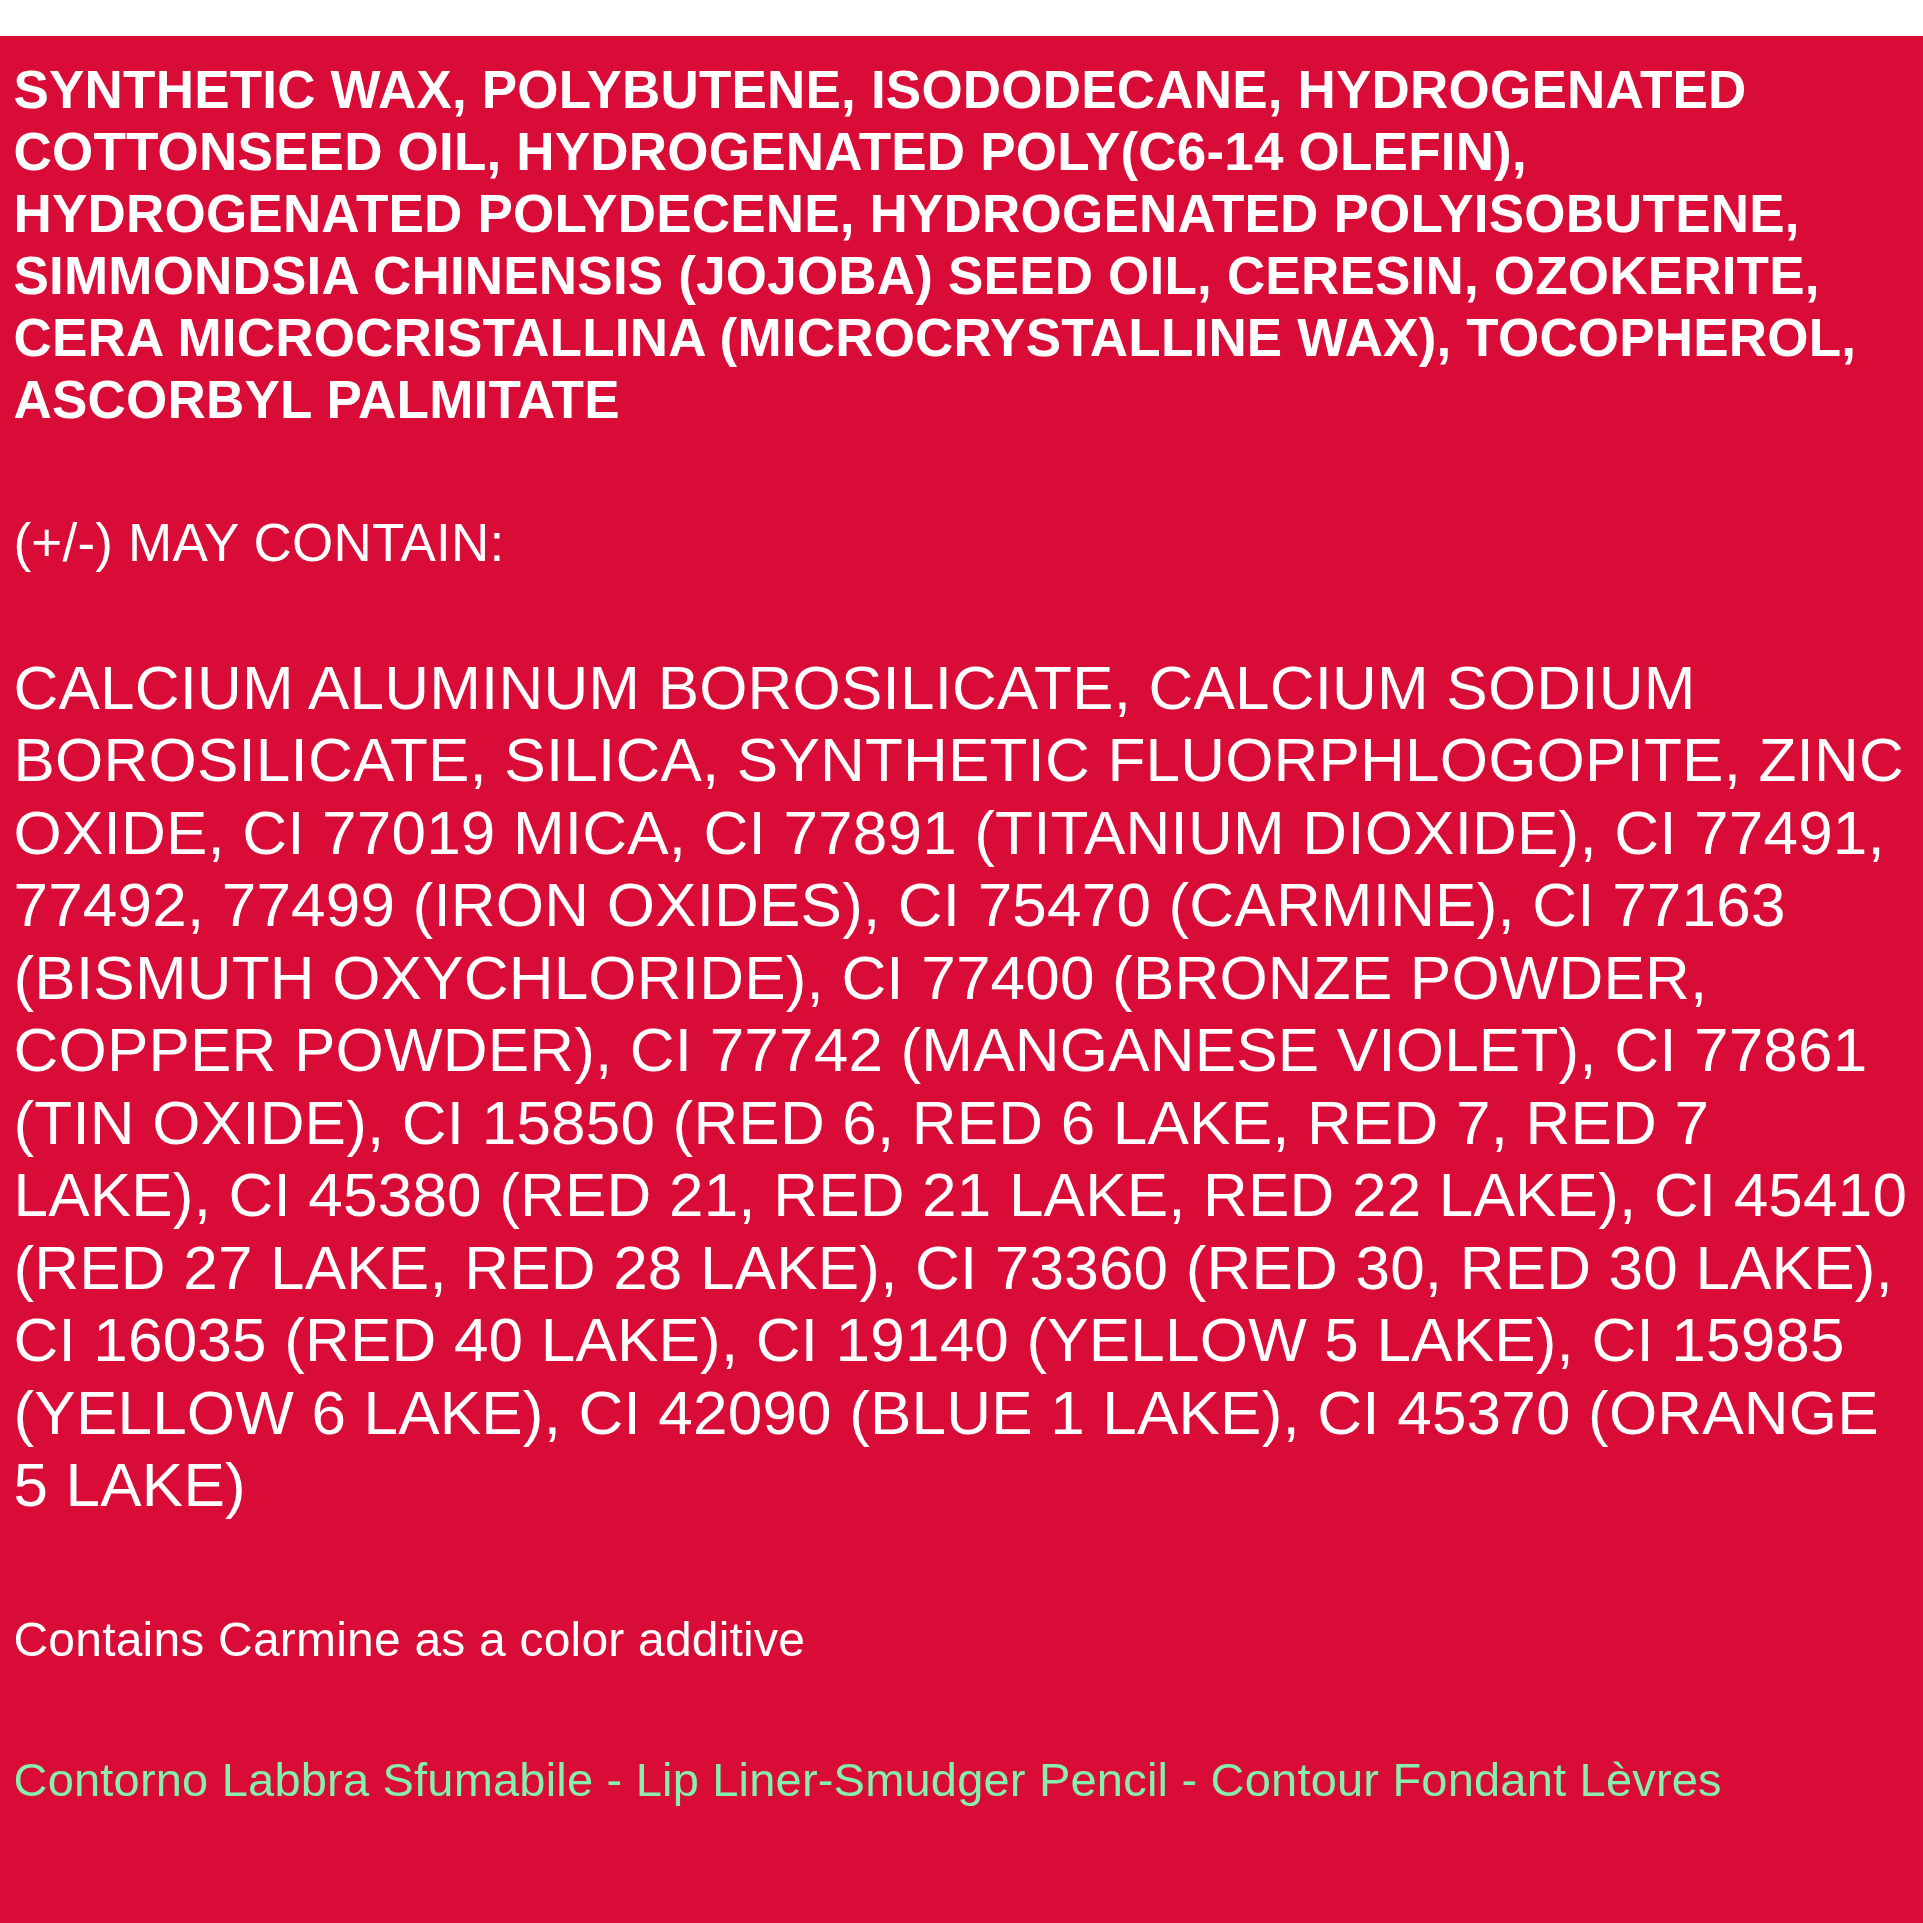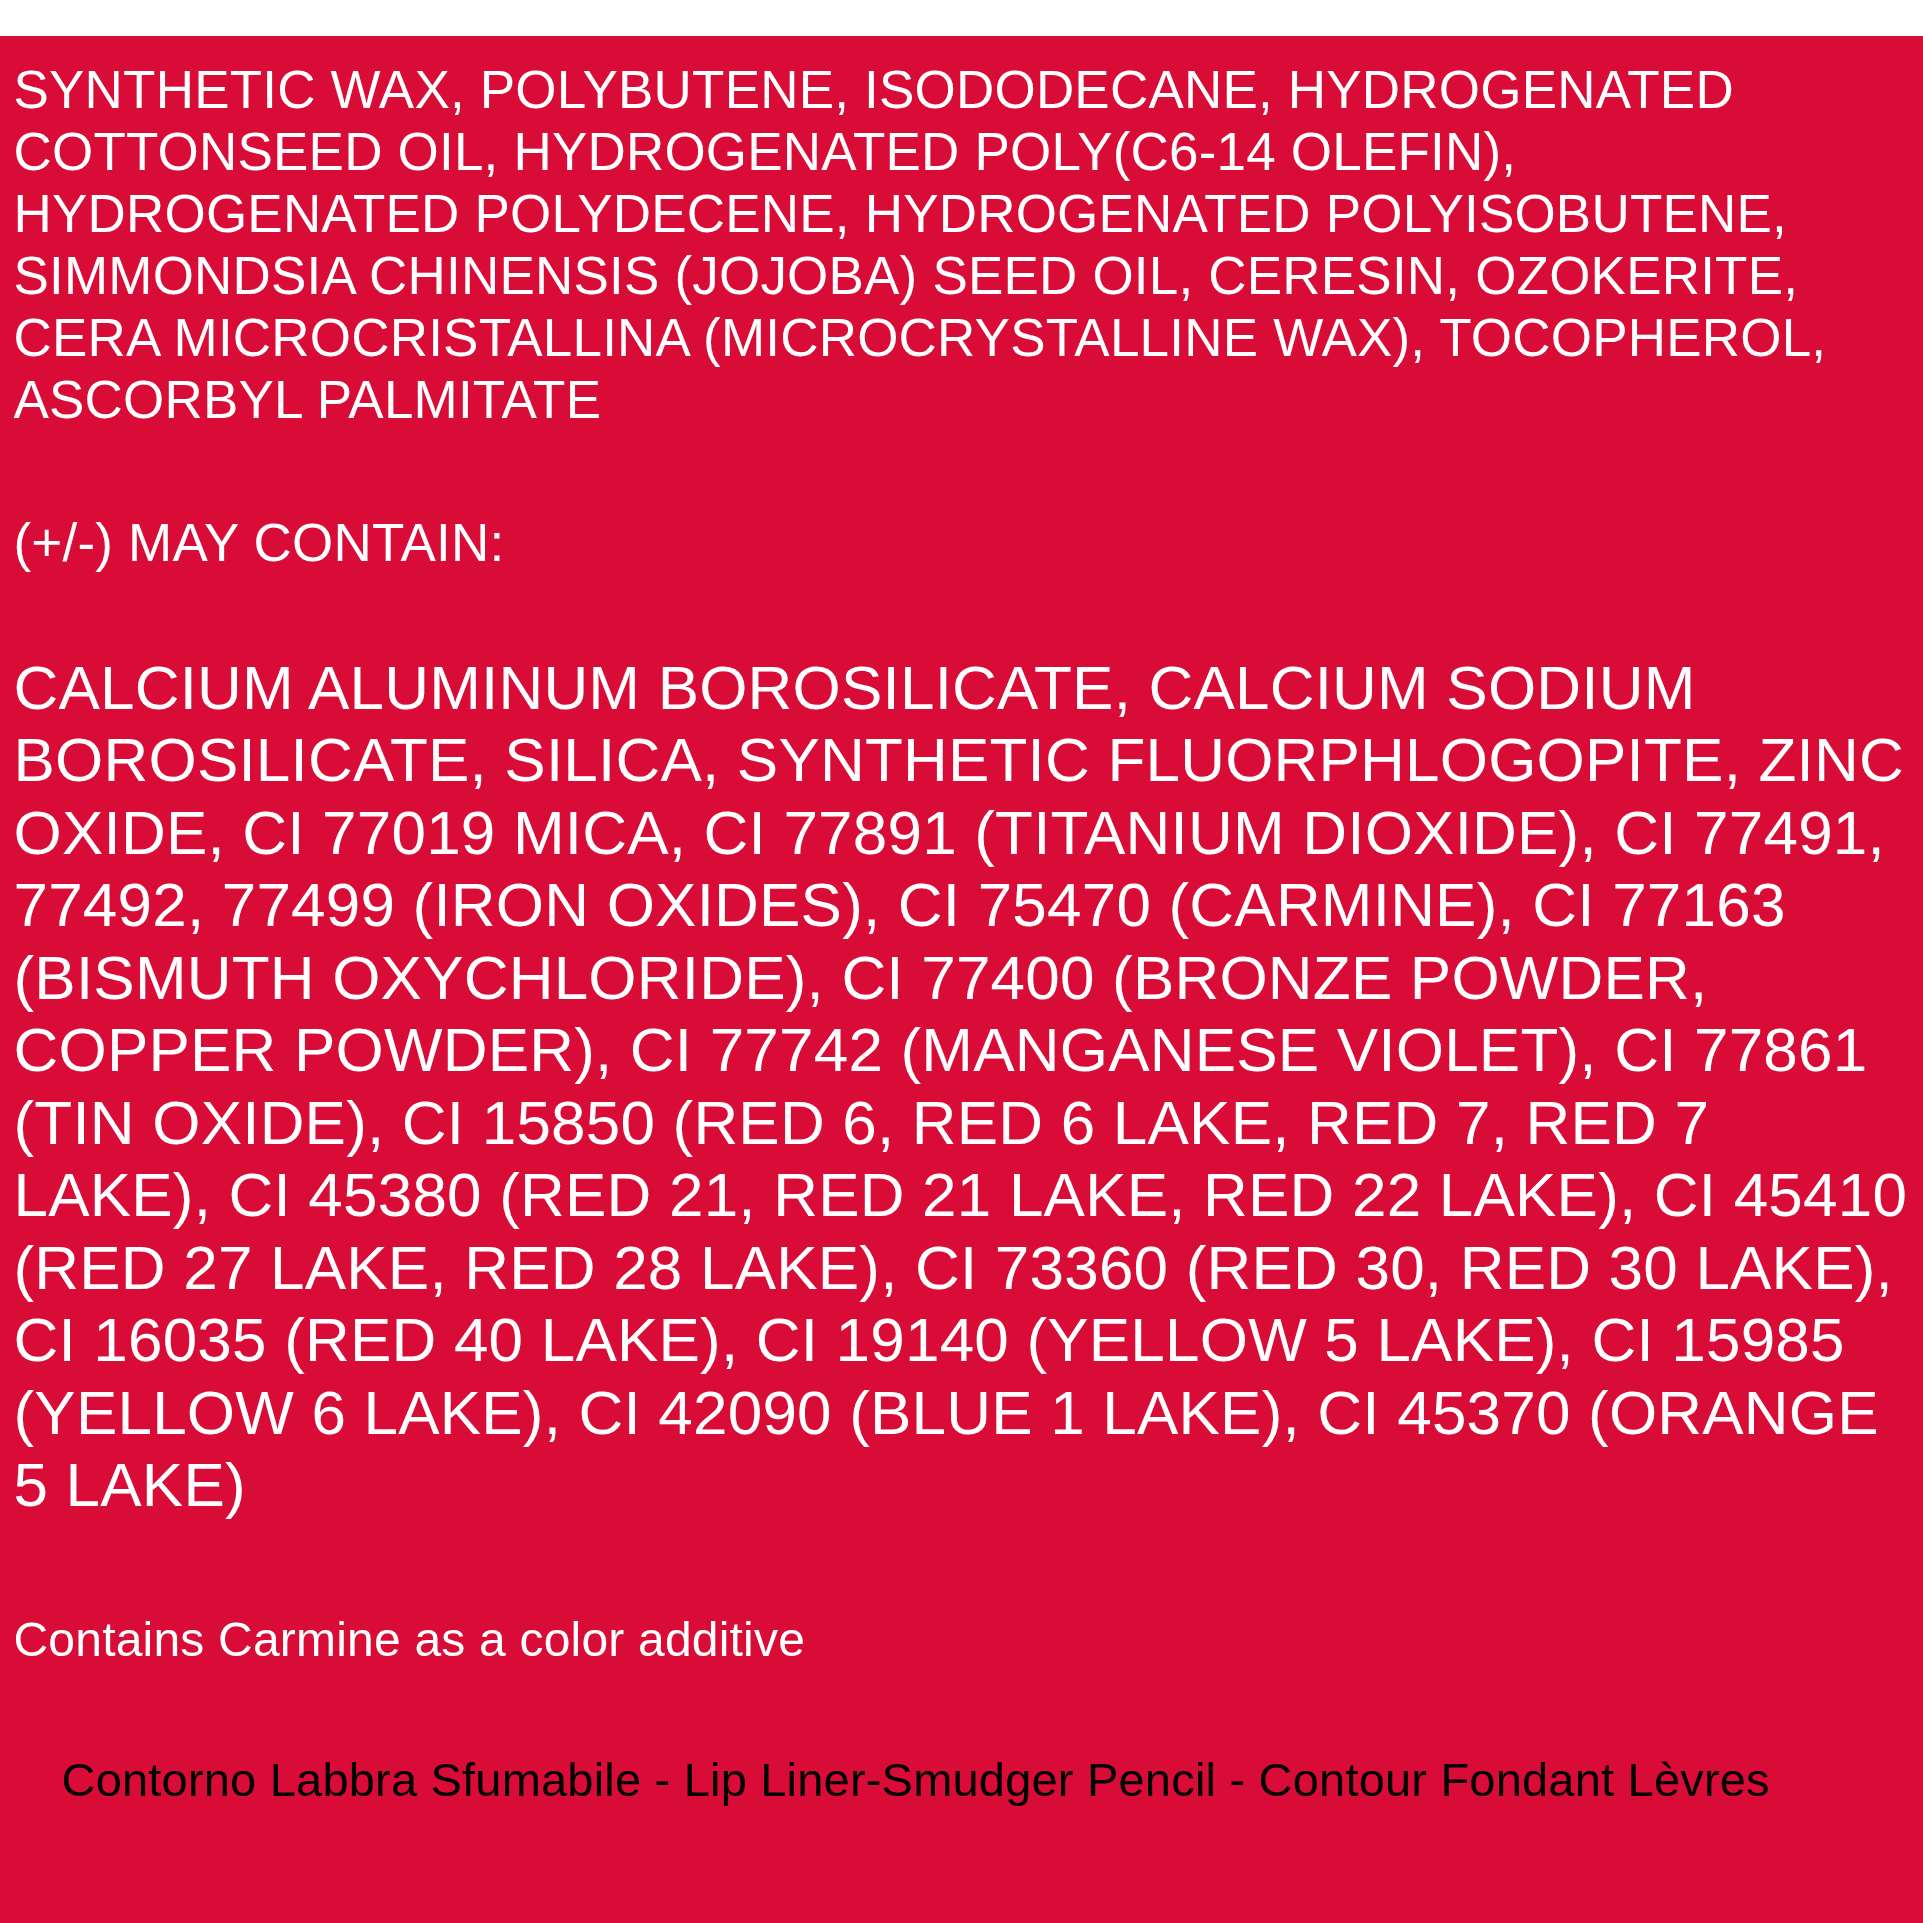--- a/index.html
+++ b/index.html
@@ -21,21 +21,21 @@
     background: #d90b37;
     box-sizing: border-box;
     padding: 22.5px 9px 0 13.5px;
     overflow: hidden;
   }
   .ingredients-block {
     color: #ffffff;
     font-size: 53px;
     line-height: 1.17;
     letter-spacing: 0.2px;
-    font-weight: 400;
+    font-weight: 700;
     text-transform: uppercase;
     white-space: pre-wrap;
   }
   .may-contain-heading {
     color: #ffffff;
     font-size: 53px;
     line-height: 1.17;
     letter-spacing: 0.2px;
     margin-top: 81px;
     text-transform: uppercase;
@@ -50,26 +50,25 @@
     white-space: pre-wrap;
   }
   .carmine-note {
     color: #ffffff;
     font-size: 48px;
     line-height: 1.2;
     margin-top: 89px;
     letter-spacing: 0.2px;
   }
   .product-descriptor {
-    color: #000000;
+    color: #86efac;
     font-size: 47px;
     line-height: 1.22;
     margin-top: 83px;
     letter-spacing: 0.2px;
-    margin-left: 48px;
   }
 </style>
 </head>
 <body>
 
 <div class="label-panel">
   <div class="ingredients-block">SYNTHETIC WAX, POLYBUTENE, ISODODECANE, HYDROGENATED COTTONSEED OIL, HYDROGENATED POLY(C6-14 OLEFIN), HYDROGENATED POLYDECENE, HYDROGENATED POLYISOBUTENE, SIMMONDSIA CHINENSIS (JOJOBA) SEED OIL, CERESIN, OZOKERITE, CERA MICROCRISTALLINA (MICROCRYSTALLINE WAX), TOCOPHEROL, ASCORBYL PALMITATE</div>
 
   <div class="may-contain-heading">(+/-) MAY CONTAIN:</div>
 

